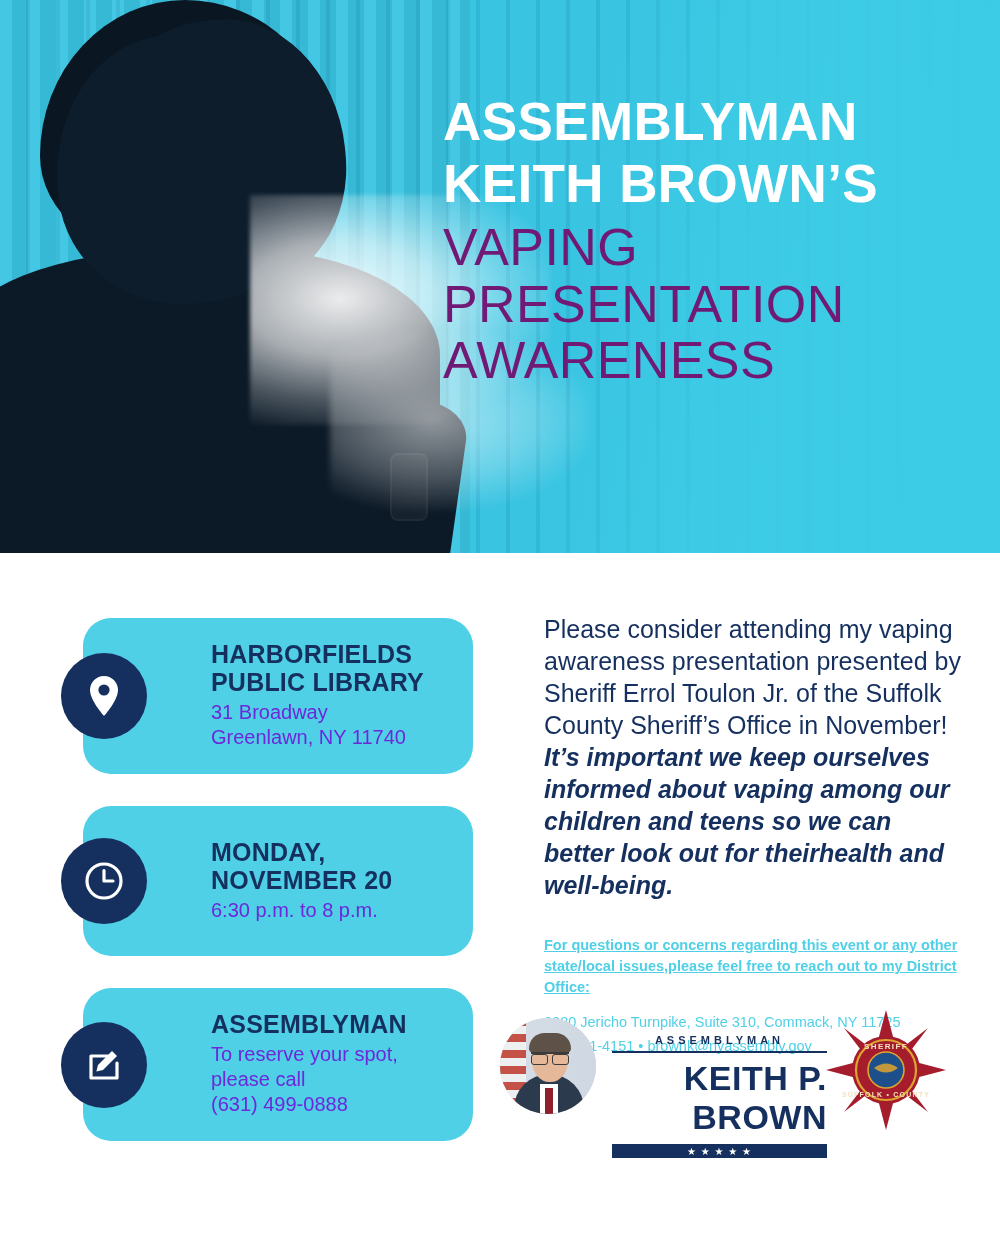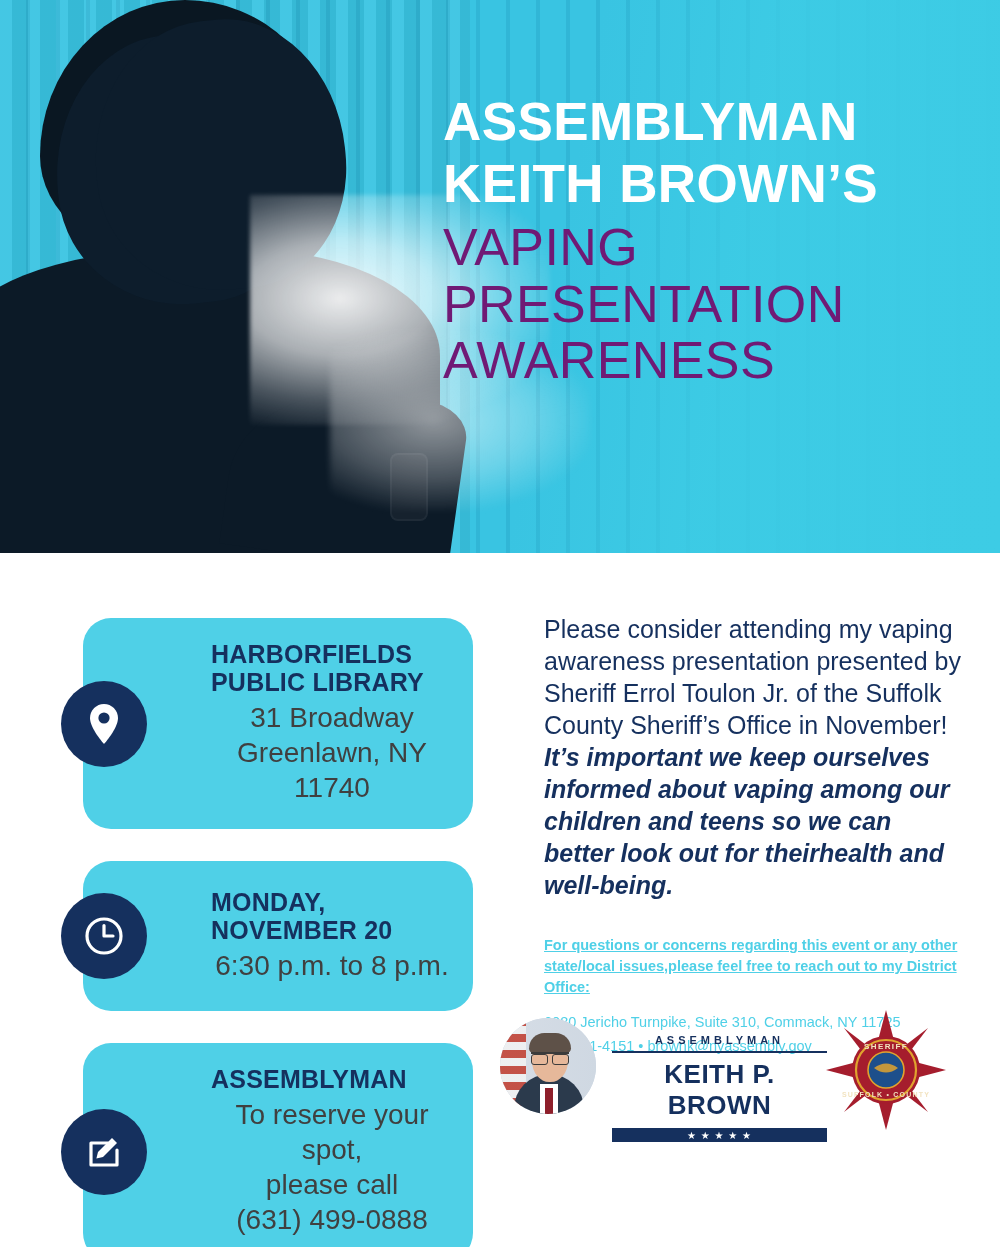--- a/index.html
+++ b/index.html
@@ -162,26 +162,25 @@
   .card-title {
     font-size: 25px;
     font-weight: 700;
     color: #15305e;
     line-height: 1.12;
     letter-spacing: .2px;
     margin: 0 0 4px 0;
     white-space: pre-line;
   }
   .card-sub {
-    font-size: 28px;
-    color: #404040;
+    font-size: 20px;
+    color: #6d28d9;
     line-height: 1.25;
     margin: 0;
     white-space: pre-line;
-    text-align: center;
   }
 
   .right-col {
     position: absolute;
     left: 516px;
     top: 60px;
     width: 420px;
     margin-left: 28px;
   }
   .lede {
@@ -249,21 +248,21 @@
   }
   .bl-small {
     font-size: 11px;
     letter-spacing: 4px;
     font-weight: 700;
   }
   .bl-rule {
     height: 2px; background: #15305e; margin: 5px 0 6px;
   }
   .bl-name {
-    font-size: 26px; font-weight: 700; letter-spacing: .5px;
+    font-size: 34px; font-weight: 700; letter-spacing: .5px; text-align: right;
   }
   .bl-stars {
     margin-top: 7px;
     height: 14px;
     background: #15305e;
     display:flex; align-items:center; justify-content:center; gap:12px;
     color:#fff; font-size:10px; letter-spacing:1px;
   }
 
   .sheriff-badge {

